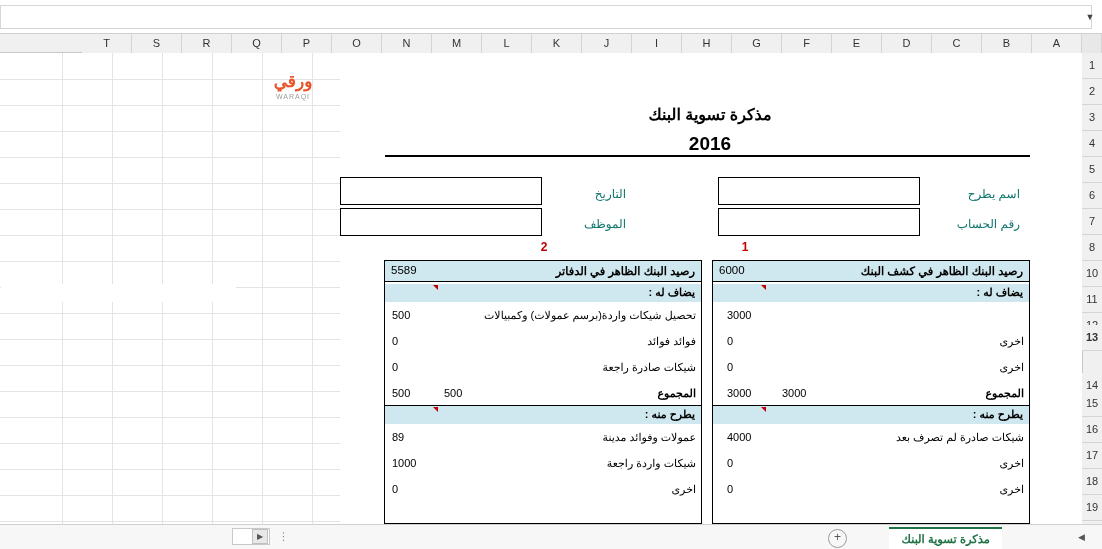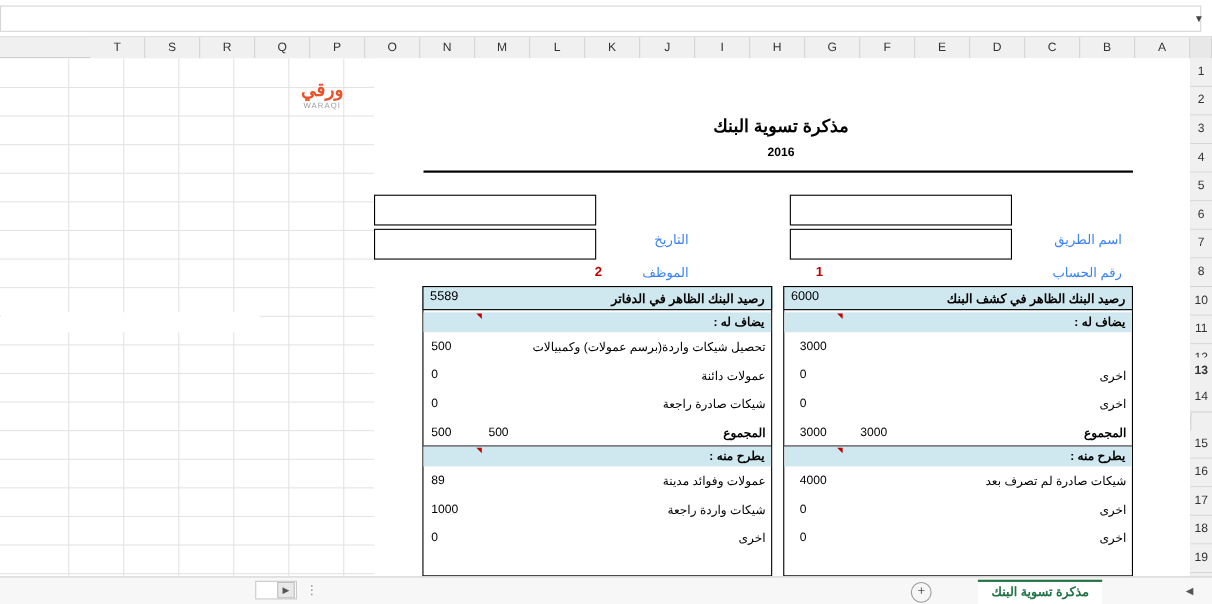--- a/index.html
+++ b/index.html
@@ -144,37 +144,36 @@
     text-align: center;
     font-size: 16px;
     font-weight: bold;
     color: #000;
   }
   .year {
     position: absolute;
     left: 390px; top: 80px;
     width: 640px;
     text-align: center;
-    font-size: 11px;
+    font-size: 19px;
     font-weight: bold;
     color: #000;
   }
   .title-rule {
     position: absolute;
     left: 385px; top: 102px;
     width: 645px; height: 2px;
     background: #000;
   }
 
   .lbl {
     position: absolute;
     font-size: 12px;
-    color: #3b82f6;
+    color: #0f766e;
     text-align: right;
-    margin-top: 24px;
   }
   .inputbox {
     position: absolute;
     border: 1px solid #000;
     background: #fff;
     box-sizing: border-box;
   }
   .marker {
     position: absolute;
     font-size: 12px;
@@ -349,21 +348,21 @@
       <div class="rowhead" style="top: 52px; height: 26px; line-height: 25px;">3</div>
       <div class="rowhead" style="top: 78px; height: 26px; line-height: 25px;">4</div>
       <div class="rowhead" style="top: 104px; height: 26px; line-height: 25px;">5</div>
       <div class="rowhead" style="top: 130px; height: 26px; line-height: 25px;">6</div>
       <div class="rowhead" style="top: 156px; height: 26px; line-height: 25px;">7</div>
       <div class="rowhead" style="top: 182px; height: 26px; line-height: 25px;">8</div>
       <div class="rowhead" style="top: 208px; height: 26px; line-height: 25px;">10</div>
       <div class="rowhead" style="top: 234px; height: 26px; line-height: 25px;">11</div>
       <div class="rowhead" style="top: 260px; height: 26px; line-height: 25px;">12</div>
       <div class="rowhead" style="top: 272px; height: 26px; line-height: 25px; font-weight: bold;">13</div>
-      <div class="rowhead" style="top: 296px; height: 26px; line-height: 25px;">14</div>
+      <div class="rowhead" style="top: 320px; height: 26px; line-height: 25px;">14</div>
       <div class="rowhead" style="top: 338px; height: 26px; line-height: 25px;">15</div>
       <div class="rowhead" style="top: 364px; height: 26px; line-height: 25px;">16</div>
       <div class="rowhead" style="top: 390px; height: 26px; line-height: 25px;">17</div>
       <div class="rowhead" style="top: 416px; height: 26px; line-height: 25px;">18</div>
       <div class="rowhead" style="top: 442px; height: 26px; line-height: 25px;">19</div>
       <div class="rowhead" style="top: 468px; height: 26px;"></div>
     </div>
 
   <div class="grid">
     <div id="gridlines">
@@ -413,21 +412,21 @@
 
       <div class="logo">
         <div class="logo-mark">ورقي</div>
         <div class="logo-sub">WARAQI</div>
       </div>
 
       <div class="title">مذكرة تسوية البنك</div>
       <div class="year">2016</div>
       <div class="title-rule"></div>
 
-      <div class="lbl" style="right:62px; top:134px; width:90px;">اسم الطريق</div>
+      <div class="lbl" style="right:62px; top:134px; width:90px;">اسم يطرح</div>
       <div class="inputbox" style="right:162px; top:124px; width:202px; height:28px;"></div>
 
       <div class="lbl" style="right:62px; top:164px; width:90px;">رقم الحساب</div>
       <div class="inputbox" style="right:162px; top:155px; width:202px; height:28px;"></div>
 
       <div class="lbl" style="right:456px; top:134px; width:80px;">التاريخ</div>
       <div class="inputbox" style="right:540px; top:124px; width:202px; height:28px;"></div>
 
       <div class="lbl" style="right:456px; top:164px; width:80px;">الموظف</div>
       <div class="inputbox" style="right:540px; top:155px; width:202px; height:28px;"></div>
@@ -481,21 +480,21 @@
         <span class="v">5589</span>
       </div>
 
       <div class="subband" style="right:381px; top:231px; width:316px;">
         <span class="t">يضاف له :</span>
       </div>
 
       <div class="line-item li-label" style="top:256px; right:386px; width:240px;">تحصيل شيكات واردة(برسم عمولات)  وكمبيالات</div>
       <div class="line-item li-val" style="top:256px; right:630px; width:60px;">500</div>
 
-      <div class="line-item li-label" style="top:282px; right:386px; width:240px;">عمولات دائنة</div>
+      <div class="line-item li-label" style="top:282px; right:386px; width:240px;">فوائد فوائد</div>
       <div class="line-item li-val" style="top:282px; right:630px; width:60px;">0</div>
 
       <div class="line-item li-label" style="top:308px; right:386px; width:240px;">شيكات صادرة راجعة</div>
       <div class="line-item li-val" style="top:308px; right:630px; width:60px;">0</div>
 
       <div class="line-item li-label bold" style="top:334px; right:386px; width:120px;">المجموع</div>
       <div class="line-item li-val" style="top:334px; right:578px; width:60px;">500</div>
       <div class="line-item li-val" style="top:334px; right:630px; width:60px;">500</div>
 
       <div class="hsep" style="right:381px; top:352px; width:316px;"></div>

